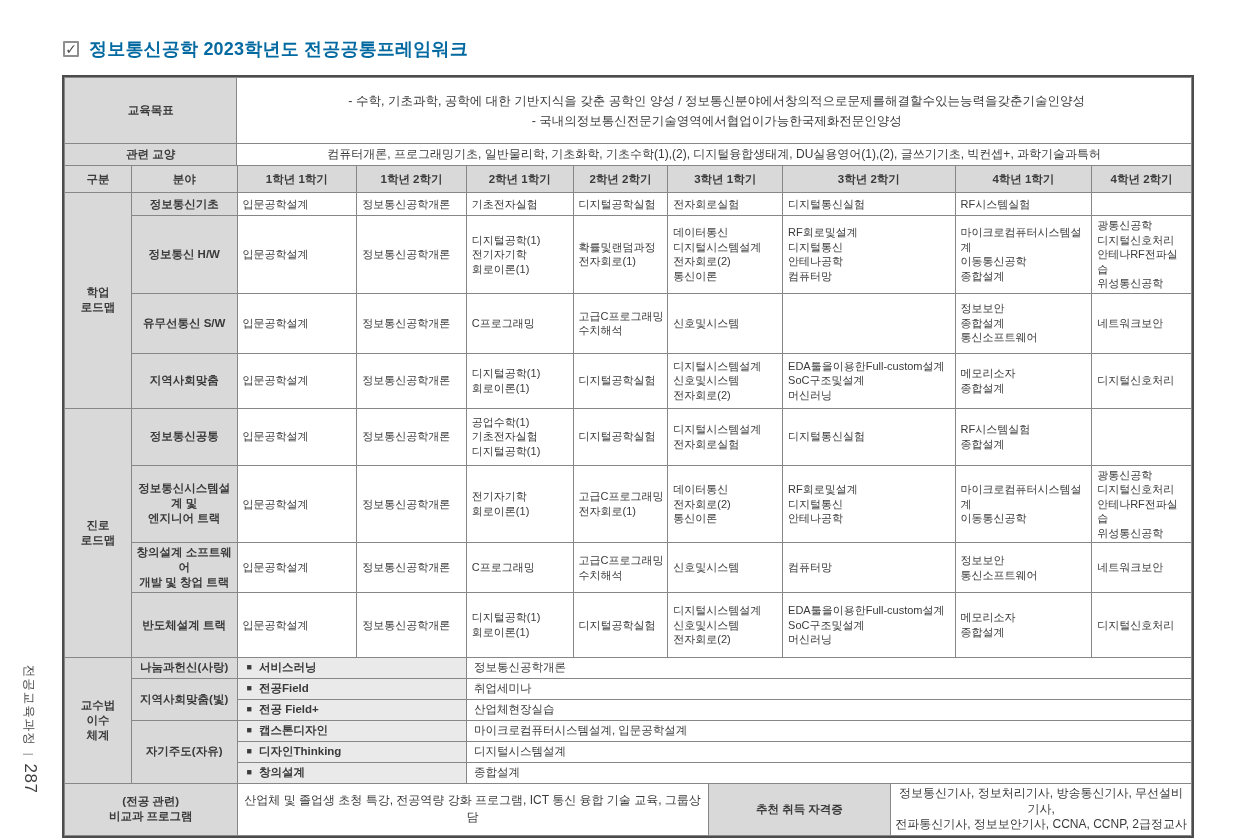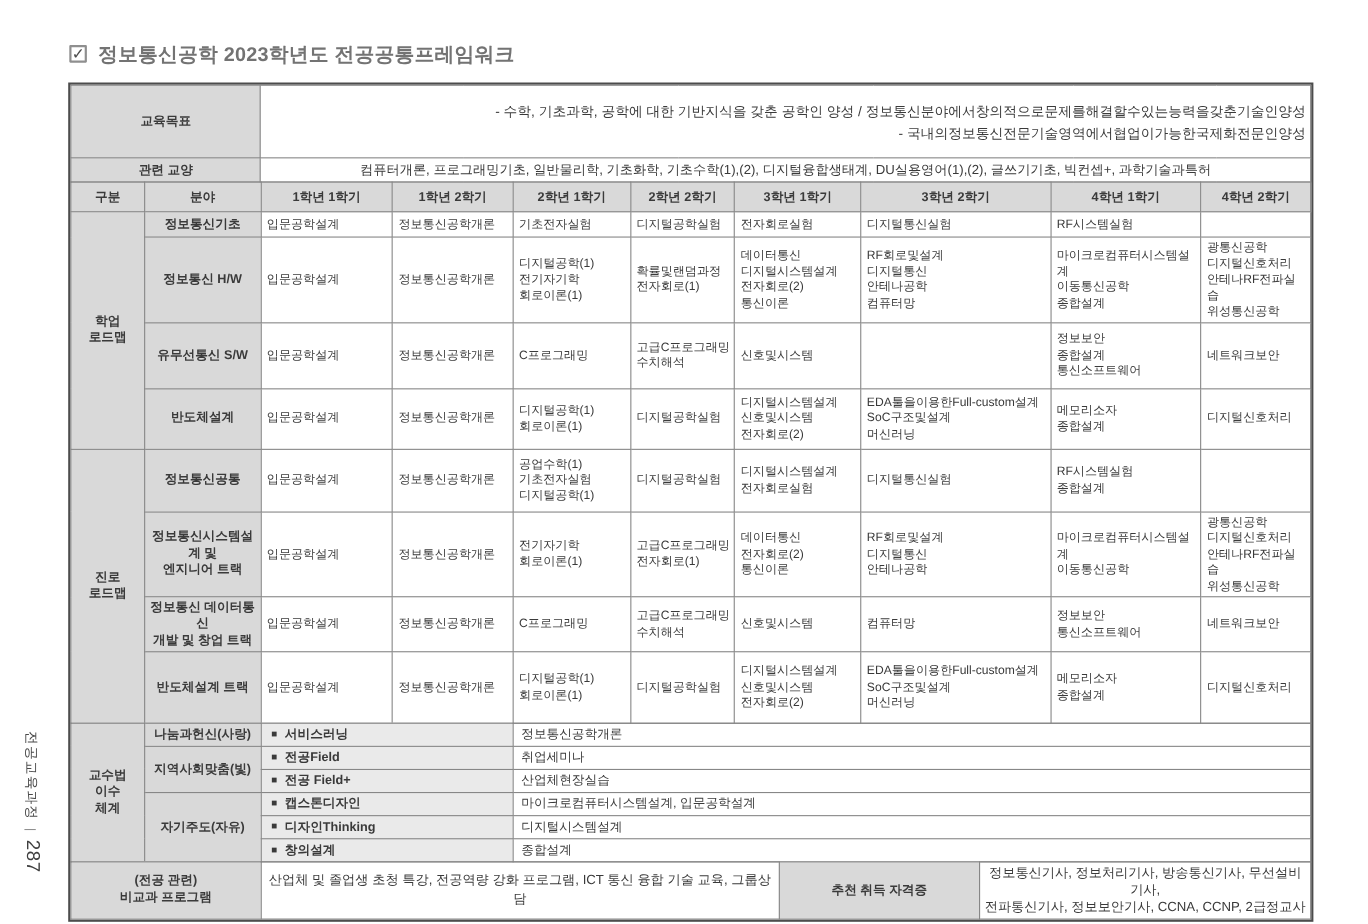--- a/index.html
+++ b/index.html
@@ -3,32 +3,32 @@
 <meta charset="utf-8">
 <style>
   * { margin:0; padding:0; box-sizing:border-box; }
   html,body { width:1244px; height:840px; background:#ffffff; }
   body { font-family:"Liberation Sans","DejaVu Sans",sans-serif; color:#3a3a3a; position:relative; }
 
   .title-row { position:absolute; left:63px; top:37px; display:flex; align-items:center; gap:10px; }
   .checkbox { width:16px; height:16px; border:2px solid #8f8f8f; border-radius:1px;
               display:flex; align-items:center; justify-content:center;
               font-size:14px; font-weight:bold; color:#4d4d4d; line-height:1; }
-  .title-text { font-size:18px; font-weight:bold; color:#737373; letter-spacing:0.2px; }
+  .title-text { font-size:18px; font-weight:bold; color:#0369a1; letter-spacing:0.2px; }
 
   .frame { position:absolute; left:62px; top:75px; width:1132px; border:2px solid #4c4c4c; background:#fff; }
   table { width:100%; border-collapse:collapse; table-layout:fixed; }
   table + table { margin-top:-1px; }
   td, th { border:1px solid #878787; font-size:11.5px; font-weight:400;
            text-align:center; vertical-align:middle; padding:2px 4px; color:#3a3a3a; }
   .lab   { background:#d9d9d9; font-weight:700; }
   .bold  { font-weight:700; }
   .pre   { white-space:pre-line; line-height:1.3; }
   .course{ text-align:left; white-space:pre-line; line-height:1.32; font-size:11px; padding:2px 3px 2px 5px; }
-  .goals { text-align:right; font-size:12.5px; line-height:1.6; padding-left:9px; white-space:pre-line; }
+  .goals { text-align:center; font-size:12.5px; line-height:1.6; padding-left:9px; white-space:pre-line; }
   .liberal { font-size:12px;margin-top:45px; }
   .sublab{ background:#eaeaea; text-align:left; padding-left:9px; font-weight:700; }
   .sublab .sq { font-size:9px; margin-right:7px; position:relative; top:-1px; }
   .tval  { text-align:left; padding-left:7px; font-size:11.5px; }
 
   .sidebar { position:absolute; left:-62px; top:718px; width:182px; height:22px;
              transform:rotate(90deg); text-align:center; color:#4a4a4a;
              font-size:12.5px; letter-spacing:1px; white-space:nowrap; }
   .sidebar .bar { color:#888; margin:0 7px; font-size:11px; }
   .sidebar .num { font-size:17px; letter-spacing:0.5px; color:#3f3f3f; }
@@ -139,21 +139,21 @@
       <td class="course">고급C프로그래밍
 수치해석</td>
       <td class="course">신호및시스템</td>
       <td class="course"></td>
       <td class="course">정보보안
 종합설계
 통신소프트웨어</td>
       <td class="course">네트워크보안</td>
     </tr>
     <tr style="height:55px">
-      <td class="lab pre">반도체설계</td>
+      <td class="lab pre">지역사회맞춤</td>
       <td class="course">입문공학설계</td>
       <td class="course">정보통신공학개론</td>
       <td class="course">디지털공학(1)
 회로이론(1)</td>
       <td class="course">디지털공학실험</td>
       <td class="course">디지털시스템설계
 신호및시스템
 전자회로(2)</td>
       <td class="course">EDA툴을이용한Full-custom설계
 SoC구조및설계
@@ -196,21 +196,21 @@
 디지털통신
 안테나공학</td>
       <td class="course">마이크로컴퓨터시스템설계
 이동통신공학</td>
       <td class="course">광통신공학
 디지털신호처리
 안테나RF전파실습
 위성통신공학</td>
     </tr>
     <tr style="height:48px">
-      <td class="lab pre">정보통신 데이터통신
+      <td class="lab pre">창의설계 소프트웨어
 개발 및 창업 트랙</td>
       <td class="course">입문공학설계</td>
       <td class="course">정보통신공학개론</td>
       <td class="course">C프로그래밍</td>
       <td class="course">고급C프로그래밍
 수치해석</td>
       <td class="course">신호및시스템</td>
       <td class="course">컴퓨터망</td>
       <td class="course">정보보안
 통신소프트웨어</td>

